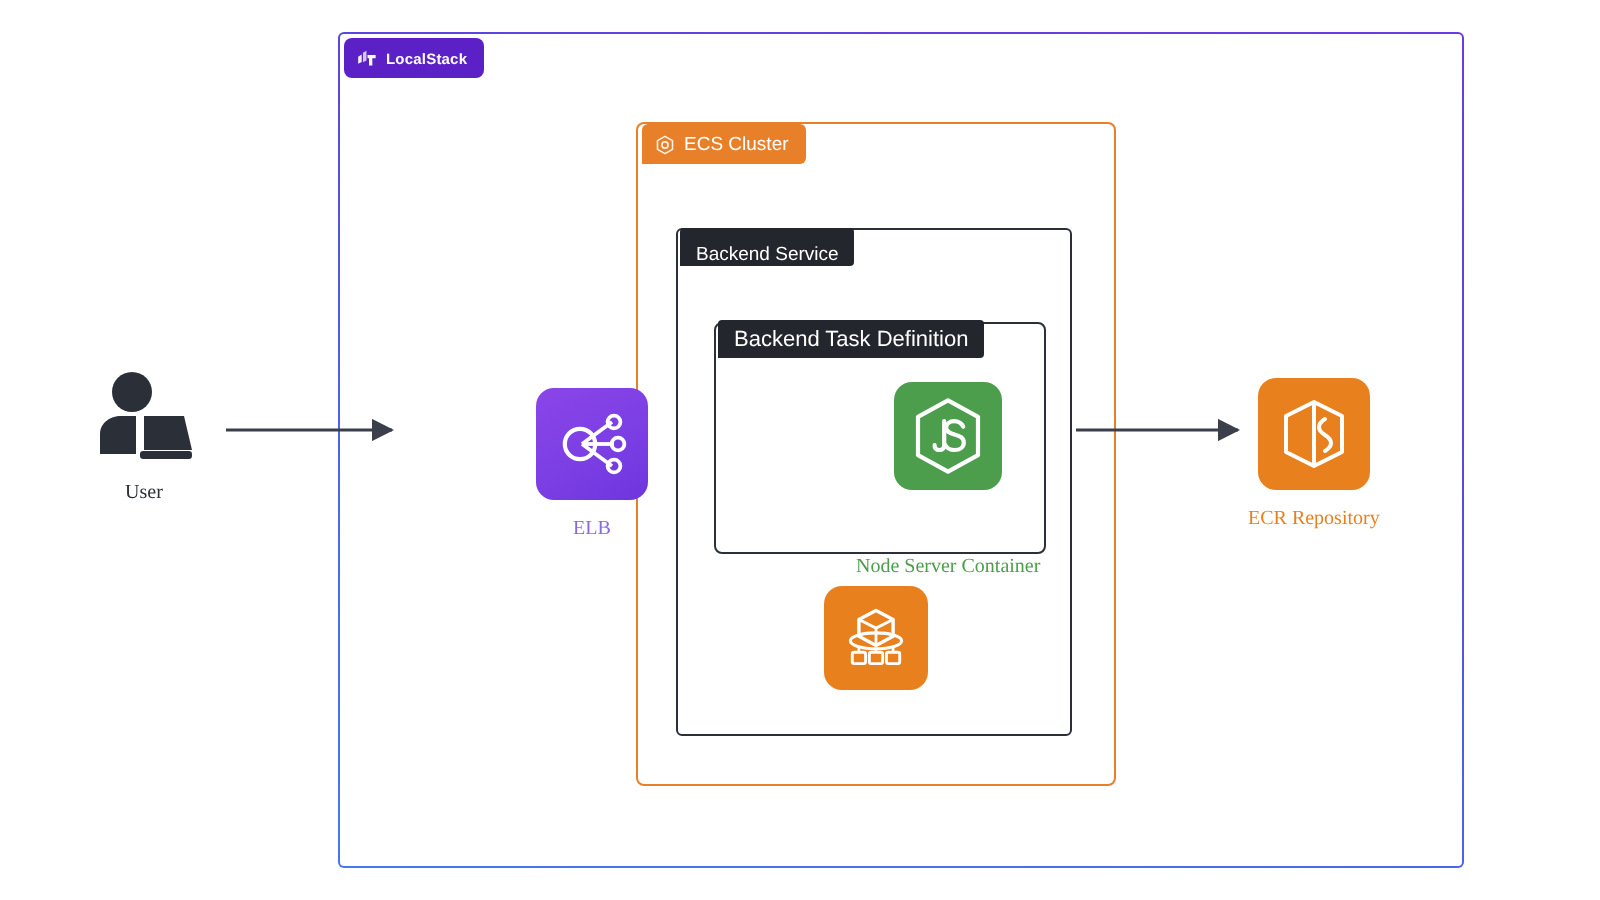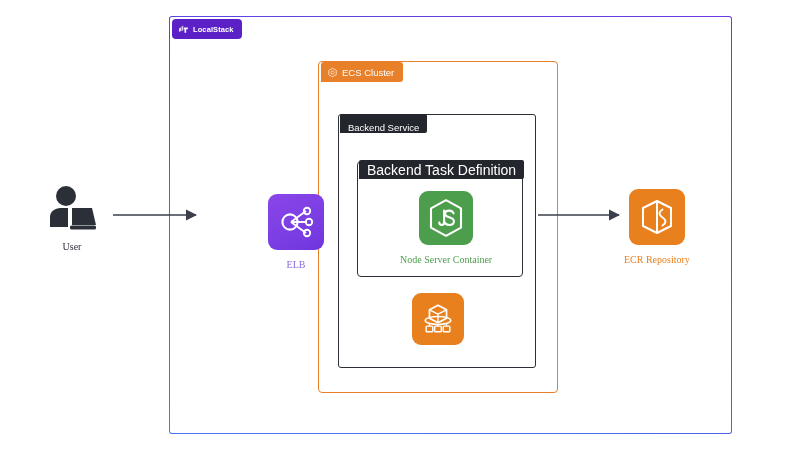--- a/index.html
+++ b/index.html
@@ -136,21 +136,21 @@
     position: absolute;
     left: 359px;
     top: 160px;
     height: 19px;
     padding: 0 8px;
     display: flex;
     align-items: center;
     background: #24262d;
     border-radius: 2px 2px 2px 0;
     color: #ffffff;
-    font-size: 14px;
+    font-size: 11px;
     white-space: nowrap;
   }
 
   
   .node {
     position: absolute;
     display: flex;
     flex-direction: column;
     align-items: center;
   }
@@ -173,21 +173,21 @@
   #node-user        { left: 46px;  top: 185px; }
   #node-user .user-glyph { width: 52px; height: 46px; display:block; }
   #node-user .node-label { color: #2b2f38; margin-top: 10px; }
 
   #node-elb         { left: 226px; top: 194px; padding-left: 42px; }
   #node-elb .node-tile {
     background: linear-gradient(150deg, #8b45e8 0%, #7b3fe4 55%, #6f35dd 100%);
   }
   #node-elb .node-label { color: #8b6ae0; }
 
-  #node-nodejs      { left: 400px; top: 191px; }
+  #node-nodejs      { left: 428px; top: 191px; gap: 24px; }
   #node-nodejs .node-tile { background: #4c9e4c; width: 54px; height: 54px; }
   #node-nodejs .node-label { color: #4c9e4c; }
 
   #node-ecs-task    { left: 412px; top: 293px; }
   #node-ecs-task .node-tile { background: #e8801e; width: 52px; height: 52px; }
 
   #node-ecr         { left: 624px; top: 189px; }
   #node-ecr .node-tile { background: #e8801e; }
   #node-ecr .node-label { color: #e8801e; }
 

